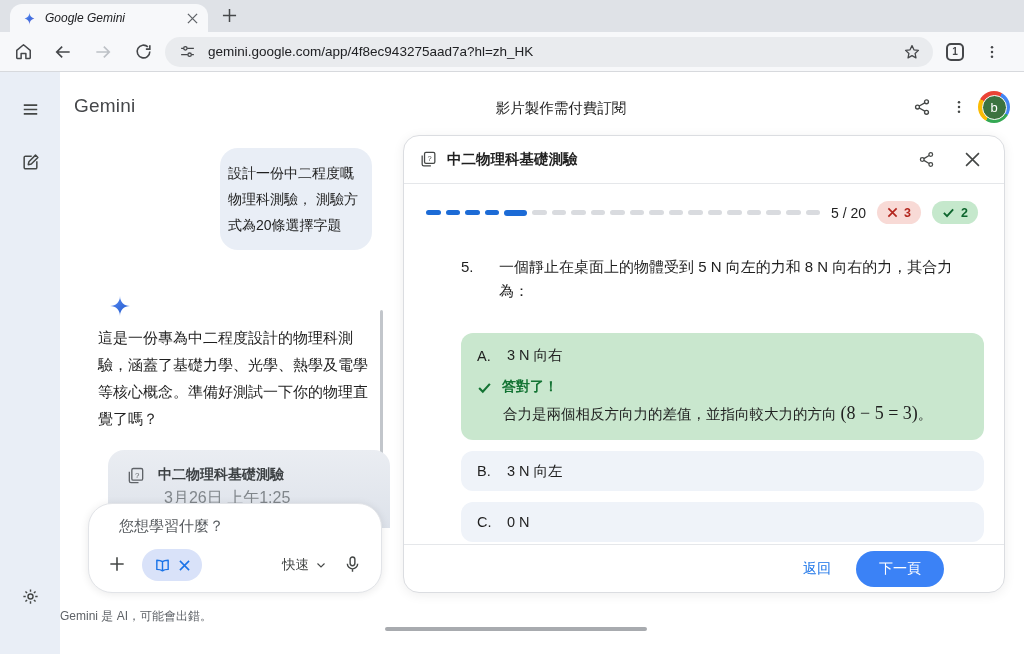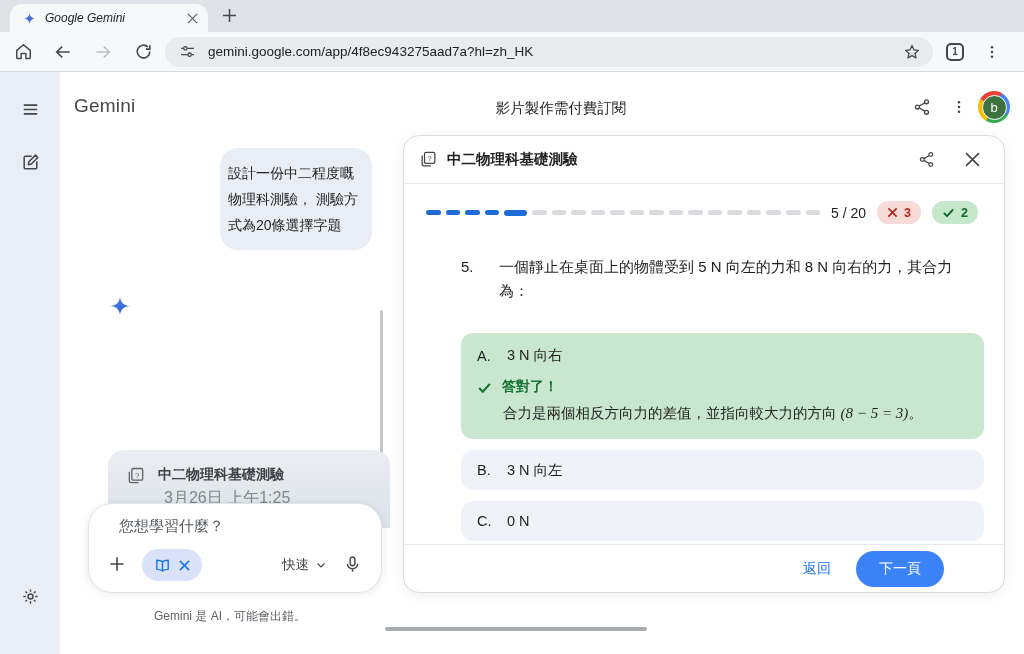--- a/index.html
+++ b/index.html
@@ -53,21 +53,21 @@
               border:1px solid #e2e4e8; border-radius:24px; box-shadow:0 1px 8px rgba(0,0,0,.09); }
   .inputbox input { position:absolute; left:30px; top:13px; width:230px; border:none; outline:none;
                     font-size:15px; color:#1f1f1f; background:transparent; font-family:inherit; }
   .inputbox input::placeholder { color:#575b5f; opacity:1; }
   .inputrow { position:absolute; left:0; right:0; bottom:10px; height:34px; display:flex; align-items:center; padding:0 18px; }
   .plus-btn { width:22px; height:22px; color:#444746; }
   .chip { height:32px; margin-left:13px; background:#d9e2f9; border-radius:16px; display:flex; align-items:center;
           padding:0 12px; gap:8px; color:#1a73e8; }
   .mode { margin-left:auto; display:flex; align-items:center; gap:6px; font-size:13.5px; color:#444746; }
   .mic { width:20px; height:20px; margin-left:16px; color:#444746; }
-  .disclaimer { position:absolute; left:0; top:536px; width:340px; text-align:center; font-size:12px; color:#5f6368; }
+  .disclaimer { position:absolute; left:0; top:536px; width:340px; text-align:left; font-size:12px; color:#5f6368; }
 
   
   .panel { position:absolute; left:343px; top:63px; width:602px; height:458px; background:#fff;
            border:1px solid #dbdde1; border-radius:16px; box-shadow:0 2px 12px rgba(0,0,0,.07); }
   .panel-hdr { position:absolute; left:0; right:0; top:0; height:48px; border-bottom:1px solid #e5e7ea;
                display:flex; align-items:center; padding:0 22px 0 15px; }
   .panel-title { font-size:14.5px; font-weight:700; margin-left:9px; flex:1; }
   .ph-ic { width:20px; height:20px; color:#444746; display:flex; align-items:center; justify-content:center; margin-left:26px; }
   .panel-body { position:absolute; left:0; right:0; top:48px; bottom:48px; overflow:hidden; }
   .progress-row { display:flex; align-items:center; margin:17px 26px 0 22px; gap:11px; }
@@ -84,21 +84,21 @@
   .qnum { width:38px; flex:0 0 38px; }
   .options { margin:30px 20px 0 57px; }
   .option { background:#eff3f9; border-radius:12px; padding:0 16px; min-height:40px; display:flex;
             align-items:center; margin-top:11px; font-size:14.5px; }
   .option:first-child { margin-top:0; }
   .option.correct { background:#c9e7ce; display:block; padding:13px 16px 14px; }
   .opt-letter { width:30px; flex:0 0 30px; color:#1f1f1f; }
   .option.correct .optrow { display:flex; align-items:center; }
   .feedback { display:flex; align-items:center; gap:10px; margin-top:13px; color:#137333; font-weight:600; font-size:14px; }
   .explain { margin:5px 0 0 26px; font-size:14.5px; color:#1f1f1f; line-height:24px; }
-  .mathspan { font-family:"Liberation Serif","DejaVu Serif",serif; font-size:15px;font-style:italic; }
+  .mathspan { font-family:"Liberation Serif","DejaVu Serif",serif; font-size:18px; }
   .panel-footer { position:absolute; left:0; right:0; bottom:0; height:48px; border-top:1px solid #e5e7ea;
                   display:flex; align-items:center; justify-content:flex-end; padding-right:60px; gap:25px; }
   .back-link { font-size:14px; font-weight:500; color:#1a73e8; }
   .next-btn { background:#3b82f6; color:#fff; font-size:14px; border:none; border-radius:18px;
               padding:9px 23px; font-family:inherit; }
   .hscroll { position:absolute; left:385px; top:627px; width:262px; height:4px; background:#a8abaf; border-radius:2px; }
 </style>
 </head>
 <body>
 
@@ -225,20 +225,21 @@
     <svg width="24" height="24" viewBox="0 0 24 24">
         <defs>
           <linearGradient id="g2" x1="0" y1="0" x2="1" y2="1">
     <stop offset="0" stop-color="#5a8df5"></stop>
             <stop offset="1" stop-color="#1e55c9"></stop>
           </linearGradient>
         </defs>
     <path fill="url(#g2)" d="M12 2c0 6-4 10-10 10 6 0 10 4 10 10 0-6 4-10 10-10-6 0-10-4-10-10z"></path>
       </svg>
   </span>
+  <div class="response">這是一份專為中二程度設計的物理科測驗，涵蓋了基礎力學、光學、熱學及電學等核心概念。準備好測試一下你的物理直覺了嗎？</div>
   <div class="chat-scroll"></div>
 
   <div class="artifact">
     <span>
       <svg width="20" height="20" viewBox="0 0 24 24" fill="none" stroke="#5f6368" stroke-width="1.6">
         <path d="M4 7v11a2 2 0 0 0 2 2h9"></path>
           <rect x="7" y="3" width="13" height="14" rx="1.8"></rect>
         <text x="13.5" y="13.8" text-anchor="middle" font-size="9.5" stroke="none" fill="#5f6368" font-family="Liberation Sans, sans-serif">?</text>
         </svg>
     </span>

